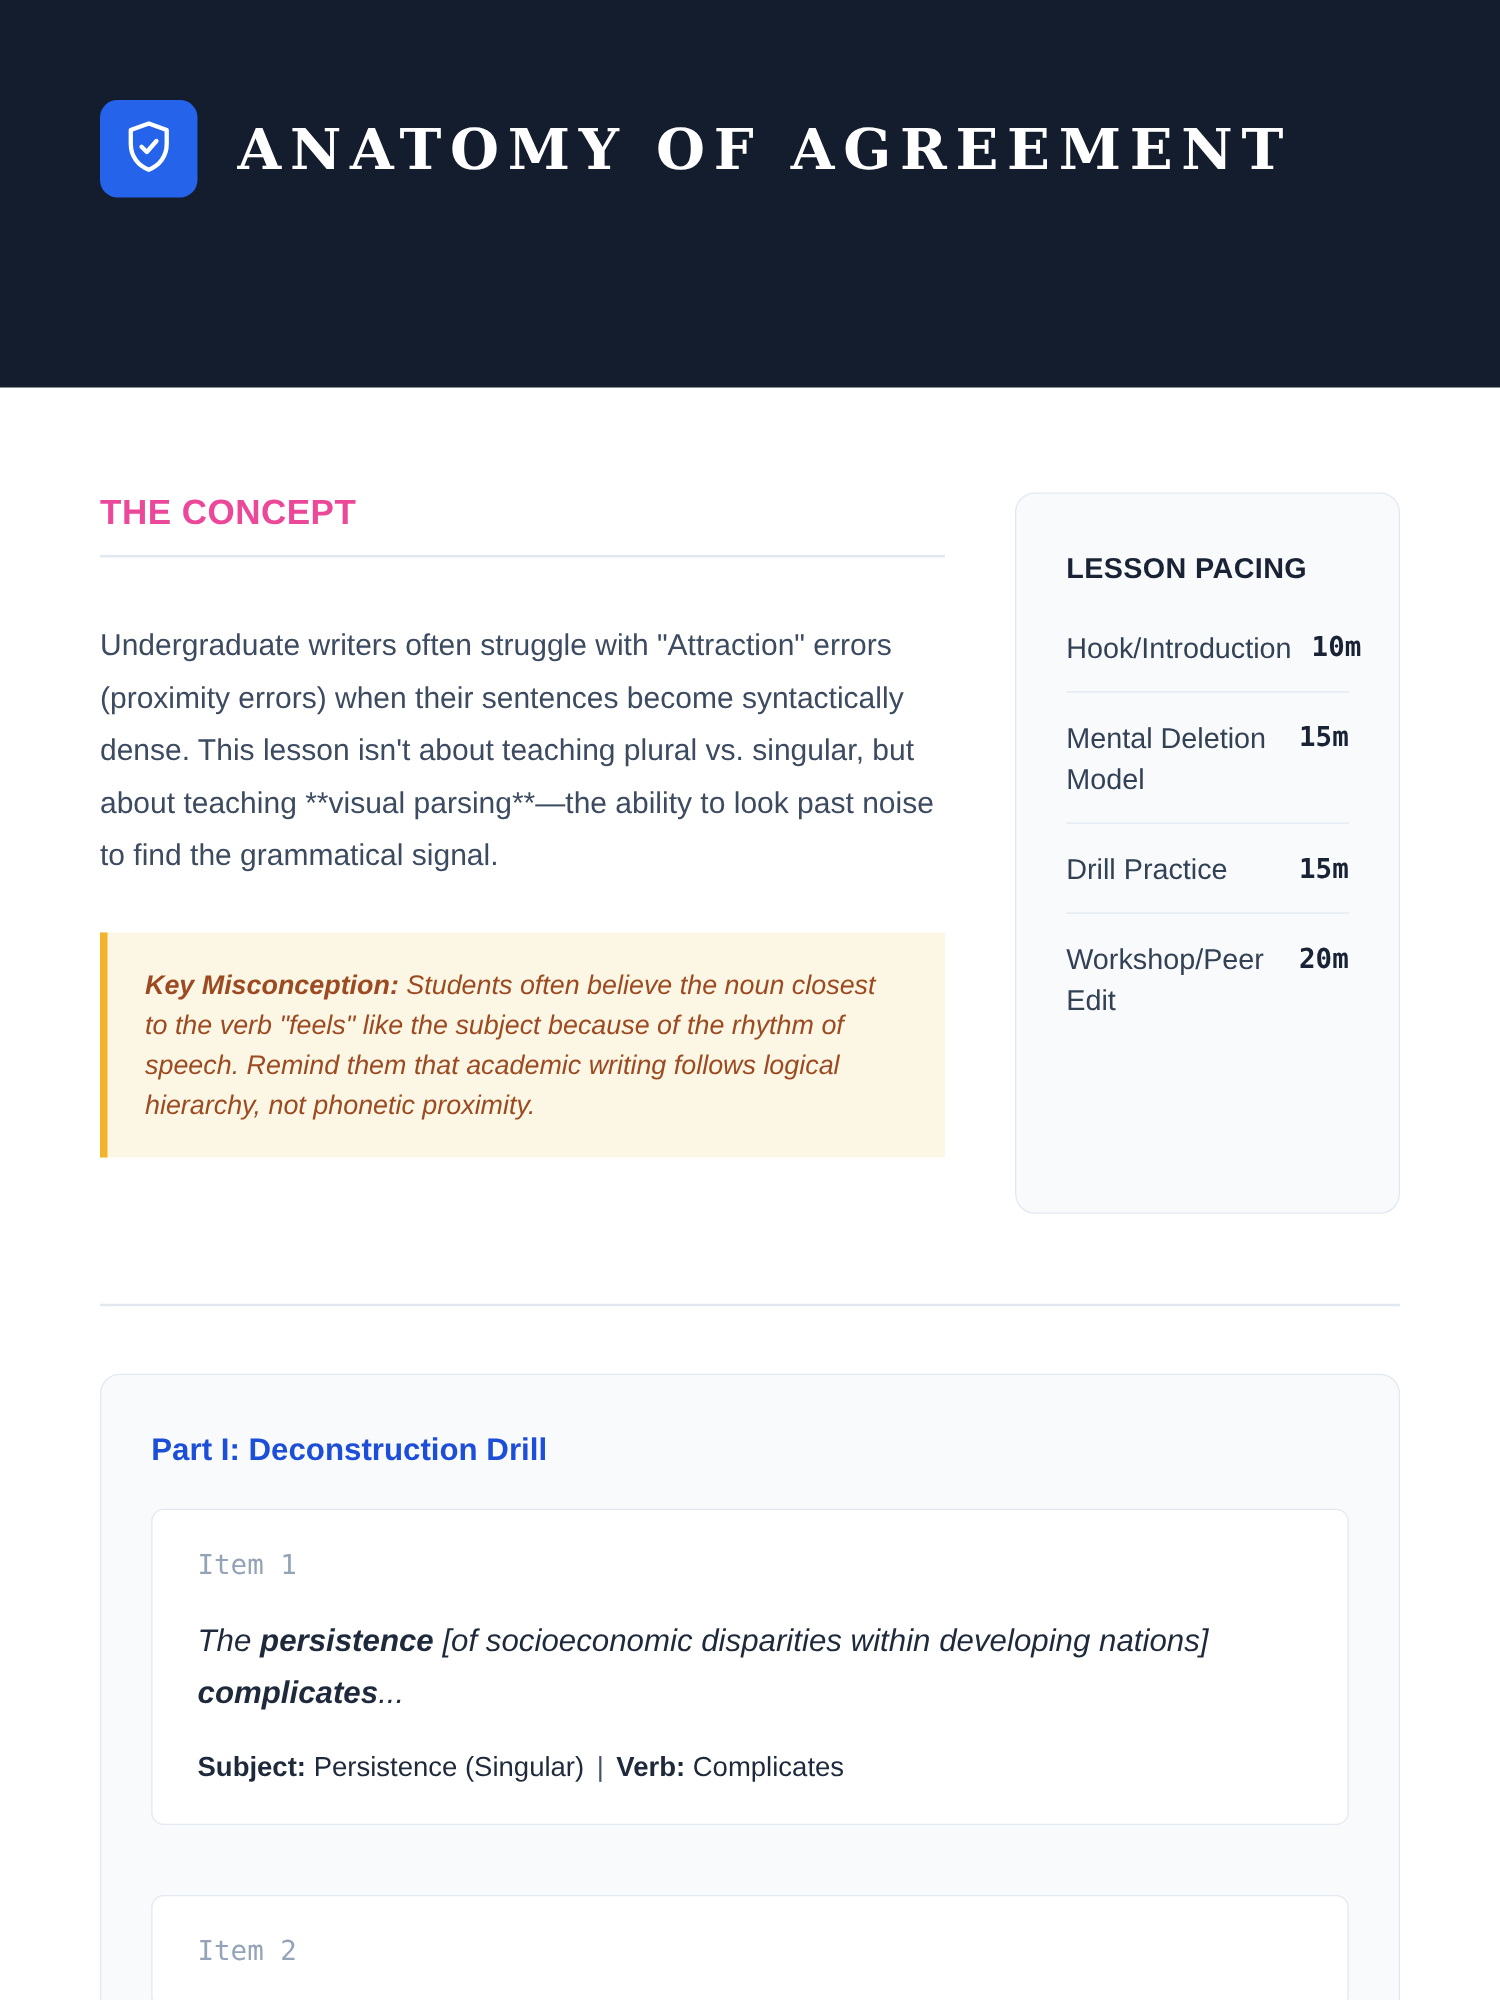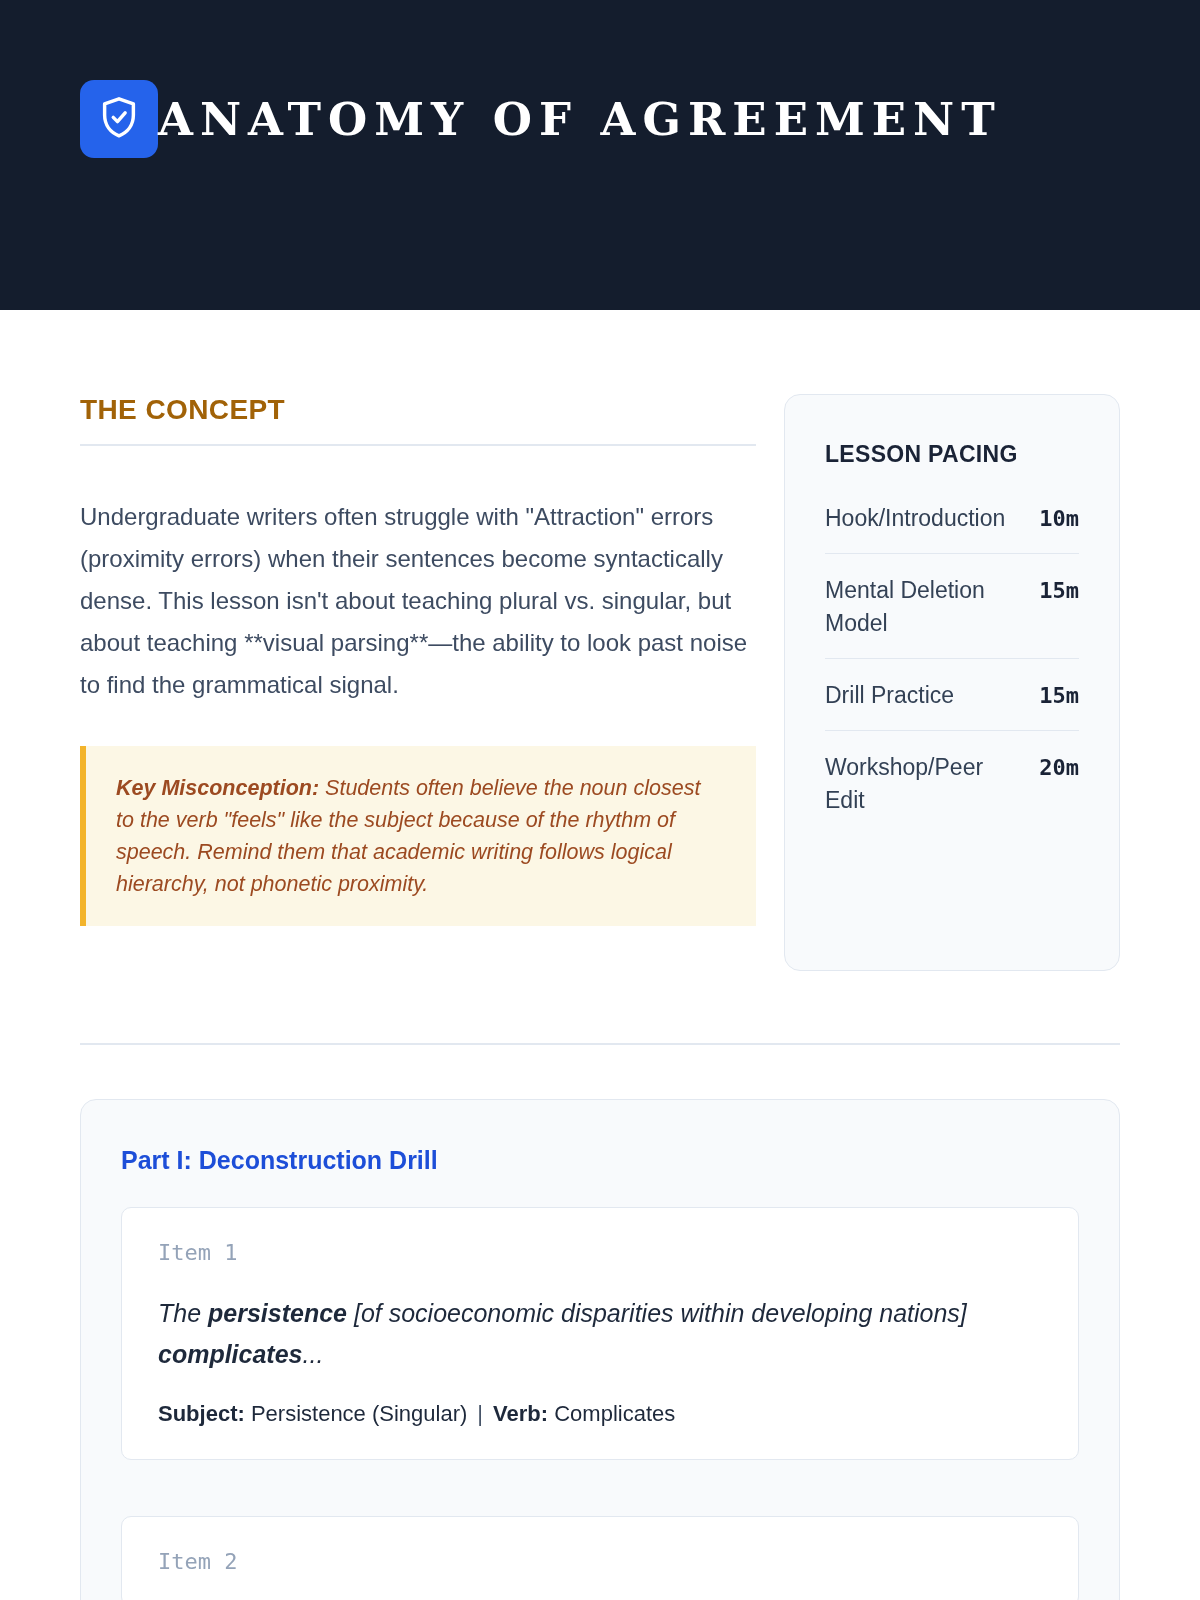--- a/index.html
+++ b/index.html
@@ -9,21 +9,21 @@
     background: #ffffff;
     color: #3d4b61;
   }
 
   
   .header {
     background: #141d2d;
     height: 310px;
     padding: 80px 80px 0 80px;
   }
-  .header-row { display: flex; align-items: center; }
+  .header-row { display: flex; align-items: center; gap: 32px; }
   .logo-badge {
     width: 78px; height: 78px;
     background: #2563eb;
     border-radius: 14px;
     display: flex; align-items: center; justify-content: center;
     flex: 0 0 auto;
   }
   .logo-badge svg { width: 46px; height: 46px; }
   .app-title {
     font-family: "DejaVu Serif", serif;
@@ -46,21 +46,21 @@
   .concept-row {
     display: flex;
     align-items: flex-start;
     margin-top: 84px;
   }
   .left-col { width: 676px; }
 
   h2.section-heading {
     font-size: 28px;
     font-weight: 700;
-    color: #a16207;
+    color: #ec4899;
     letter-spacing: 0.4px;
   }
   .section-rule {
     height: 0;
     border-bottom: 2px solid #e2e8f0;
     margin-top: 18px;
   }
 
   .concept-paragraph {
     margin-top: 50px;
@@ -77,21 +77,21 @@
     font-style: italic;
     font-size: 21.5px;
     line-height: 32px;
     color: #9c4a21;
   }
   .callout .callout-label { font-weight: bold; }
 
   
   .pacing-card {
     margin-left: auto;
-    width: 336px;
+    width: 308px;
     background: #f8fafc;
     border: 1px solid #e2e8f0;
     border-radius: 16px;
     padding: 46px 40px 40px 40px;
     min-height: 577px;
   }
   .pacing-heading {
     font-size: 23px;
     font-weight: 700;
     color: #1a2336;

